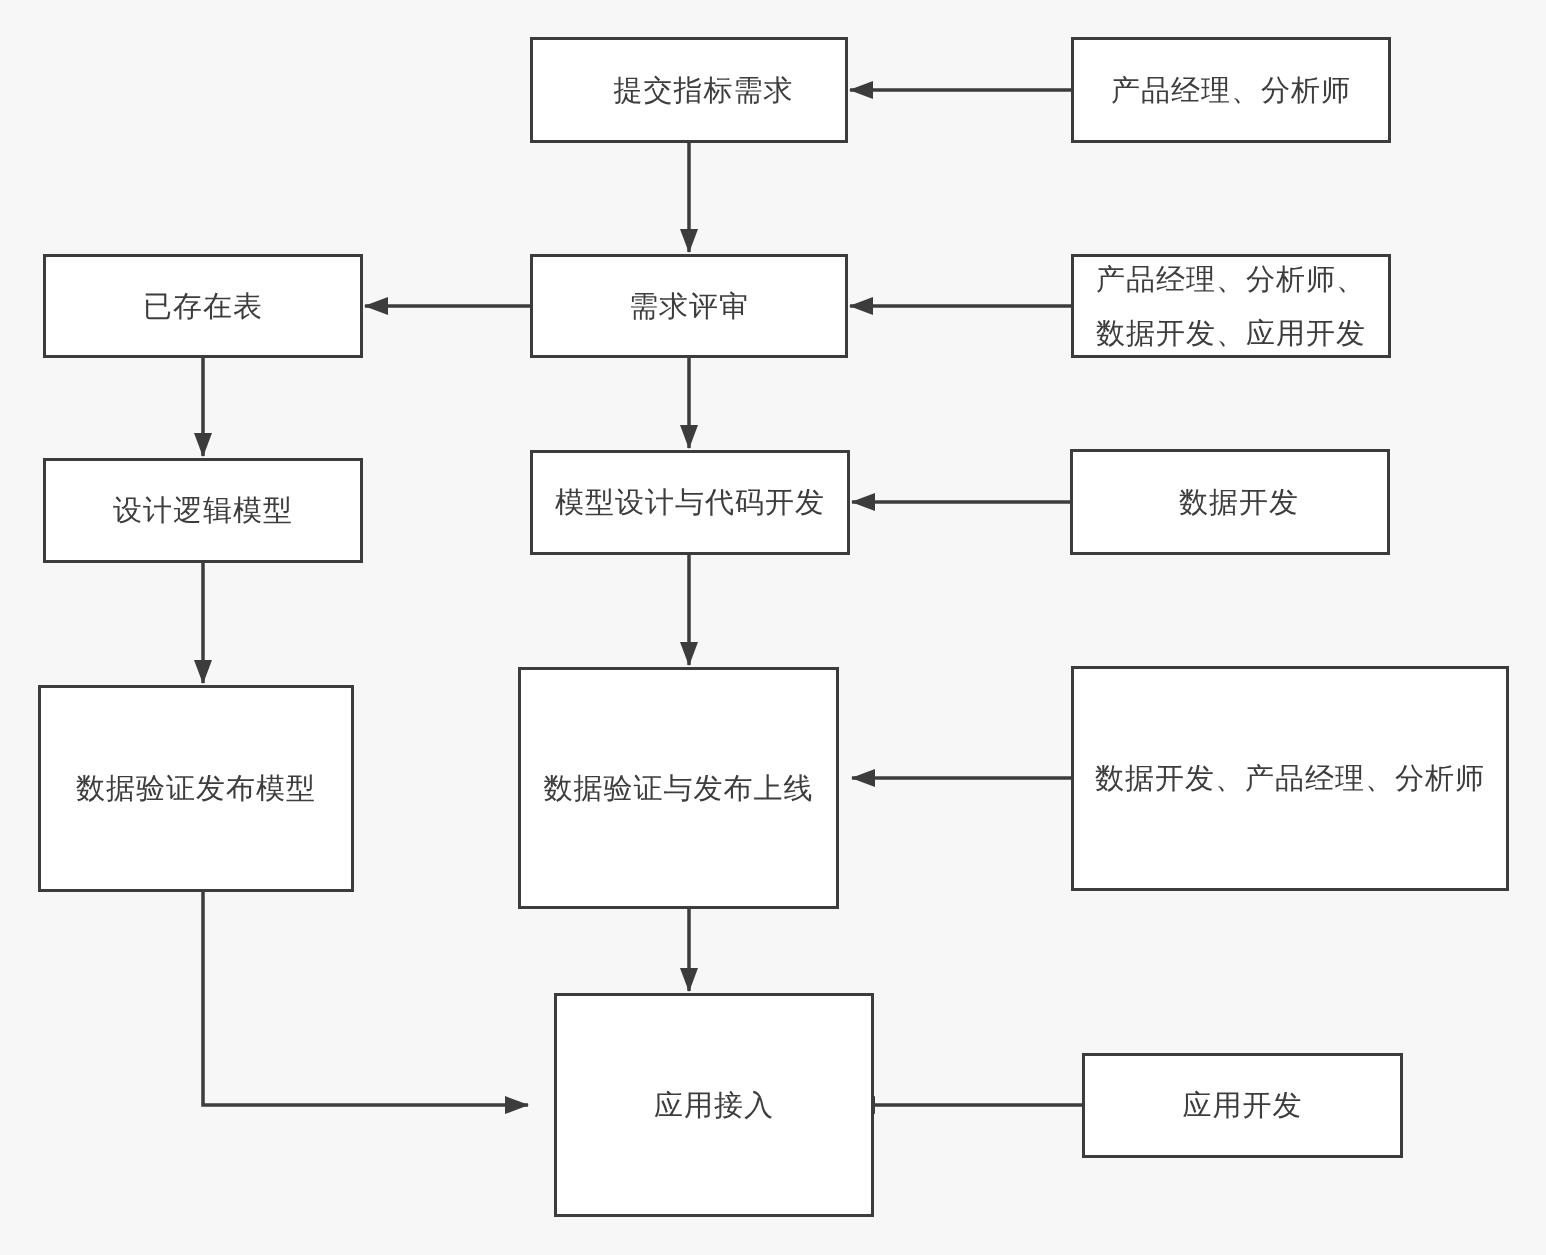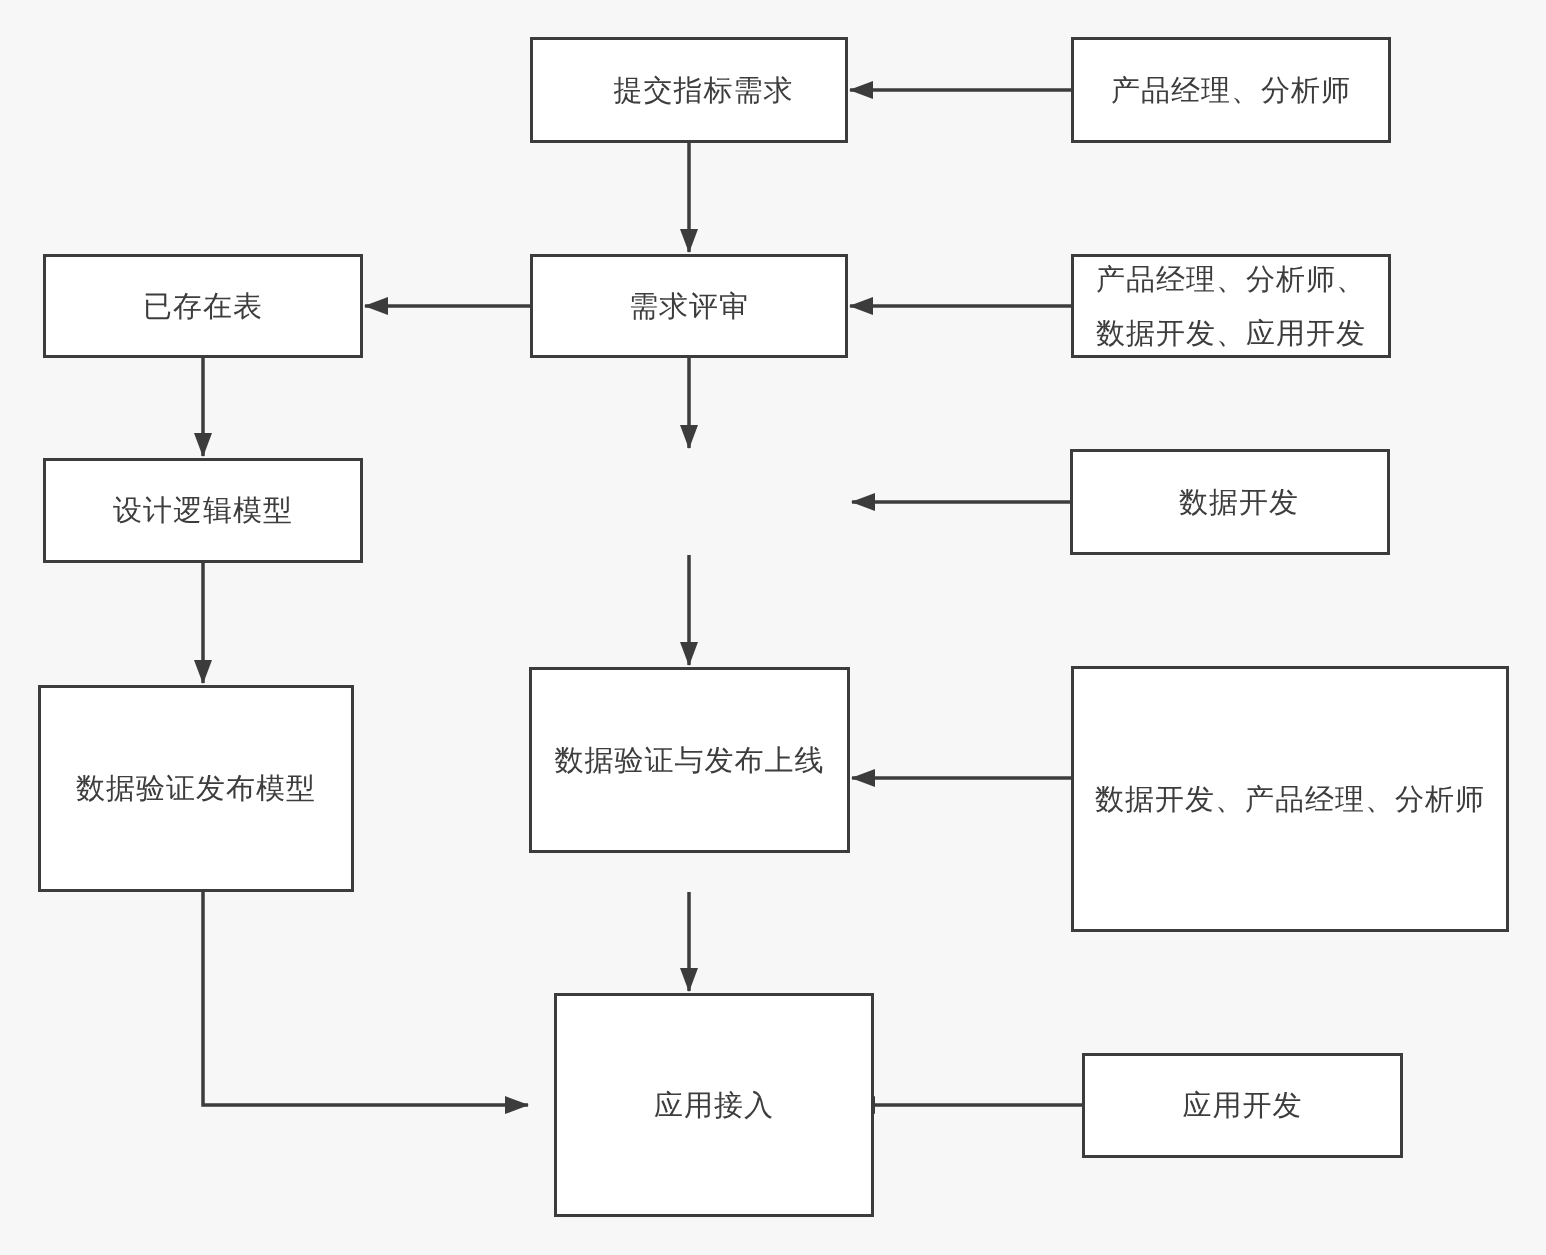--- a/index.html
+++ b/index.html
@@ -46,31 +46,31 @@
     text-align:center;
     font-size:29px;
     letter-spacing:1px;
     line-height:1.45;
     z-index:2;
   }
   
   .n-submit           {left:530px; top:37px;  width:318px; height:106px;padding-left:29px;}
   .n-review           {left:530px; top:254px; width:318px; height:104px;align-items:center;}
   .n-modeldev         {left:530px; top:450px; width:320px; height:105px;}
-  .n-validate-online  {left:529px; top:667px; width:321px; height:186px;text-align:right;}
+  .n-validate-online  {left:518px; top:667px; width:321px; height:242px;text-align:right;}
   .n-app-access       {left:530px; top:993px; width:320px; height:224px;margin-left:24px;}
   
   .n-existing-table   {left:43px;  top:254px; width:320px; height:104px;}
   .n-design-logic     {left:43px;  top:458px; width:320px; height:105px;}
   .n-validate-model   {left:38px;  top:685px; width:316px; height:207px;}
   
   .n-role-pm-analyst  {left:1071px; top:37px;  width:320px; height:106px;}
   .n-role-review      {left:1071px; top:254px; width:320px; height:104px;gap:12px;}
   .n-role-datadev     {left:1070px; top:449px; width:320px; height:106px;padding-left:18px;}
-  .n-role-dd-pm-an    {left:1071px; top:666px; width:438px; height:266px;}
+  .n-role-dd-pm-an    {left:1071px; top:666px; width:438px; height:225px;}
   .n-role-appdev      {left:1082px; top:1053px; width:321px; height:105px;}
 </style>
 </head>
 <body>
 
 <div class="stage">
 
   <svg class="connectors" viewBox="0 0 1546 1255" xmlns="http://www.w3.org/2000/svg">
     <defs>
       <marker id="ah" markerUnits="userSpaceOnUse" markerWidth="26" markerHeight="20" refX="23" refY="9" orient="auto">
@@ -104,20 +104,23 @@
 
     <line x1="1082" y1="1105" x2="852" y2="1105" marker-end="url(#ah)"></line>
   </svg>
 
   <div class="node n-submit">
     <span>提交指标需求</span>
   </div>
   <div class="node n-review">
     <span>需求评审</span>
   </div>
+  <div class="node n-modeldev">
+    <span>模型设计与代码开发</span>
+  </div>
   <div class="node n-validate-online">
     <span>数据验证与发布上线</span>
   </div>
   <div class="node n-app-access">
     <span>应用接入</span>
   </div>
 
   <div class="node n-existing-table">
     <span>已存在表</span>
   </div>

